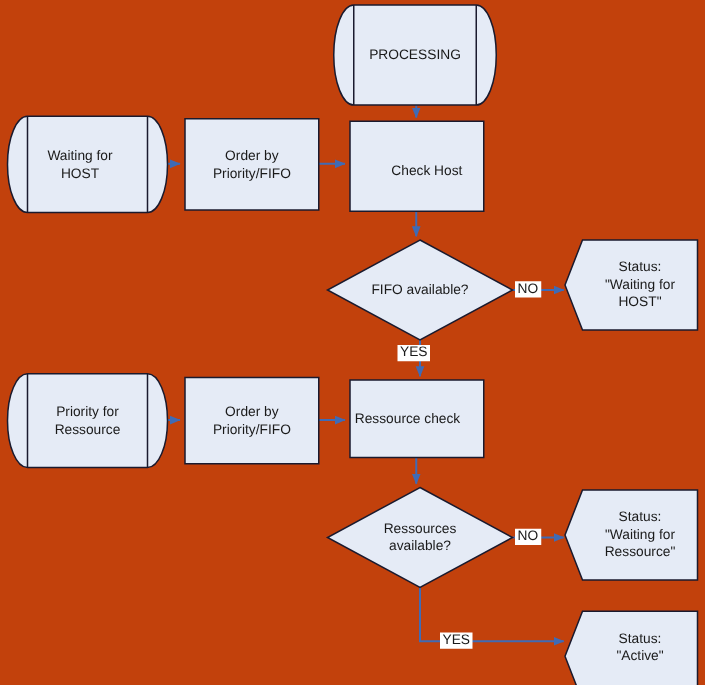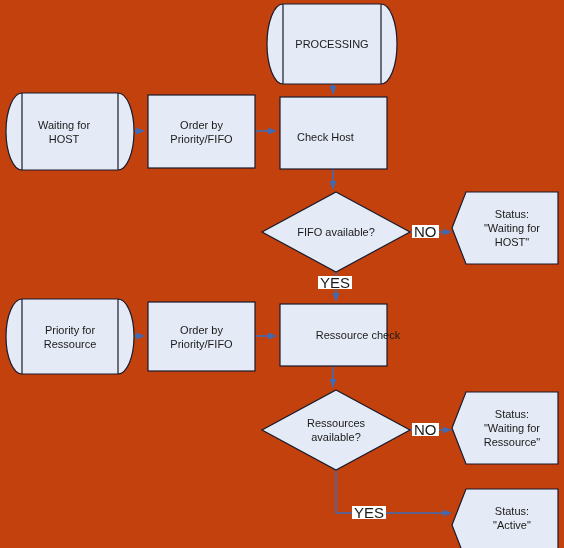--- a/index.html
+++ b/index.html
@@ -31,21 +31,21 @@
     color: #1a1a1a;
     font-size: 11px;
     line-height: 14px;
     font-family: "Liberation Sans", sans-serif;
     white-space: pre-line;
     pointer-events: none;
   }
   .edge-label {
     position: absolute;
     color: #1a1a1a;
-    font-size: 15px;
+    font-size: 11px;
     line-height: 13px;
     font-family: "Liberation Sans", sans-serif;
     background: #ffffff;
     padding: 0 2px;
     text-align: center;
     white-space: nowrap;
   }
 </style>
 </head>
 <body>
@@ -121,35 +121,35 @@
     <polygon points="466,489 558,489 558,561 466,561 452,525" fill="#e5ebf6" stroke="#1a1a2e" stroke-width="1.2"></polygon>
   </svg>
 
   <div class="node-label" style="left:283px; top:4px; width:98px; height:80px;">PROCESSING</div>
 
   <div class="node-label" style="left:22px; top:93px; width:84px; height:77px;">Waiting for HOST</div>
 
   <div class="node-label" style="left:148px; top:95px; width:107px; height:73px;">Order by
 Priority/FIFO</div>
 
-  <div class="node-label" style="left:272px; top:97px; width:107px; height:80px;">Check Host</div>
+  <div class="node-label" style="left:288px; top:97px; width:107px; height:80px;">Check Host</div>
 
   <div class="node-label" style="left:272px; top:192px; width:128px; height:80px;">FIFO available?</div>
 
   <div class="node-label" style="left:466px; top:192px; width:92px; height:72px;">Status:
 "Waiting for
 HOST"</div>
 
   <div class="node-label" style="left:22px; top:299px; width:96px; height:75px;">Priority for
 Ressource</div>
 
   <div class="node-label" style="left:148px; top:302px; width:107px; height:69px;">Order by
 Priority/FIFO</div>
 
-  <div class="node-label" style="left:280px; top:304px; width:92px; height:62px;margin-left:32px;">Ressource check</div>
+  <div class="node-label" style="left:280px; top:304px; width:92px; height:62px;">Ressource check</div>
 
   <div class="node-label" style="left:272px; top:390px; width:128px; height:80px;">Ressources
 available?</div>
 
   <div class="node-label" style="left:466px; top:392px; width:92px; height:72px;">Status:
 "Waiting for
 Ressource"</div>
 
   <div class="node-label" style="left:466px; top:489px; width:92px; height:58px;">Status:
 "Active"</div>

